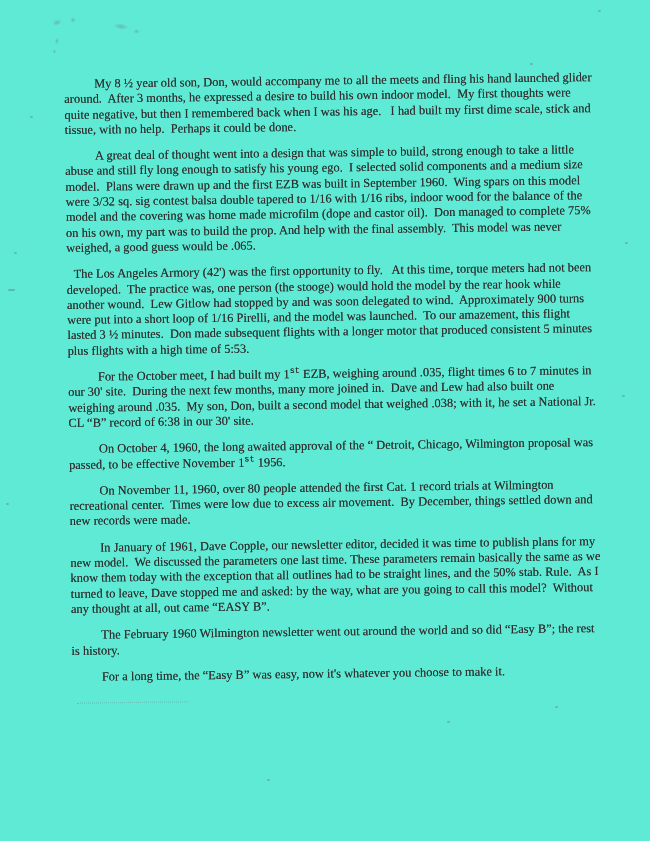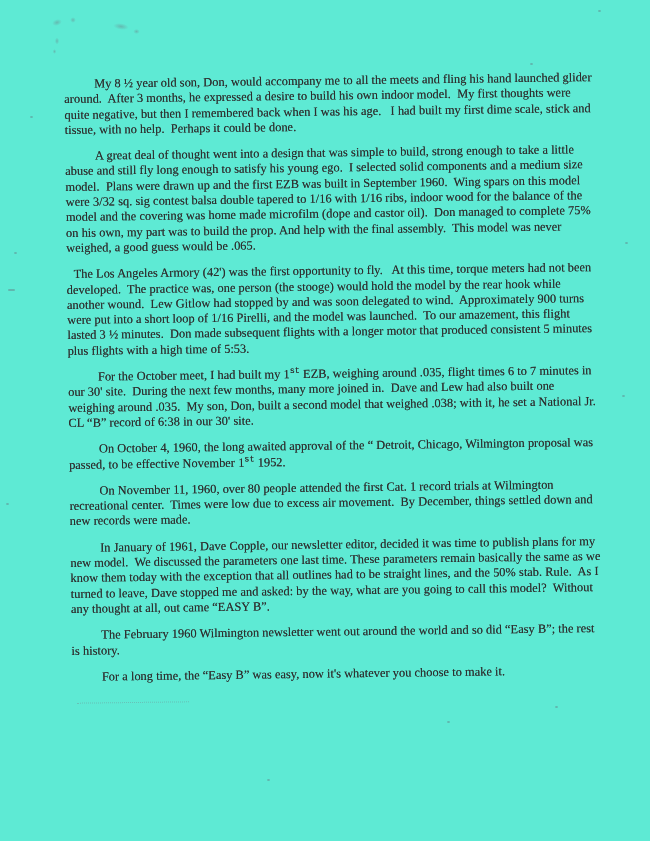--- a/index.html
+++ b/index.html
@@ -92,21 +92,21 @@
     <i class="m m4"></i>
     <i class="m m5"></i>
     <i class="m m6"></i>
   </div>
 
   <div class="content" id="doc-body">
       <p class="indent-large"><span>My 8 ½ year old son, Don, would accompany me to all the meets and fling his hand launched glider around.  After 3 months, he expressed a desire to build his own indoor model.  My first thoughts were quite negative, but then I remembered back when I was his age.   I had built my first dime scale, stick and tissue, with no help.  Perhaps it could be done.</span></p>
       <p class="indent-large"><span>A great deal of thought went into a design that was simple to build, strong enough to take a little abuse and still fly long enough to satisfy his young ego.  I selected solid components and a medium size model.  Plans were drawn up and the first EZB was built in September 1960.  Wing spars on this model were 3/32 sq. sig contest balsa double tapered to 1/16 with 1/16 ribs, indoor wood for the balance of the model and the covering was home made microfilm (dope and castor oil).  Don managed to complete 75% on his own, my part was to build the prop. And help with the final assembly.  This model was never weighed, a good guess would be .065.</span></p>
       <p class="indent-small"><span>The Los Angeles Armory (42') was the first opportunity to fly.   At this time, torque meters had not been developed.  The practice was, one person (the stooge) would hold the model by the rear hook while another wound.  Lew Gitlow had stopped by and was soon delegated to wind.  Approximately 900 turns were put into a short loop of 1/16 Pirelli, and the model was launched.  To our amazement, this flight lasted 3 ½ minutes.  Don made subsequent flights with a longer motor that produced consistent 5 minutes plus flights with a high time of 5:53.</span></p>
       <p class="indent-large"><span>For the October meet, I had built my 1</span><sup>st</sup><span> EZB, weighing around .035, flight times 6 to 7 minutes in our 30' site.  During the next few months, many more joined in.  Dave and Lew had also built one weighing around .035.  My son, Don, built a second model that weighed .038; with it, he set a National Jr. CL “B” record of 6:38 in our 30' site.</span></p>
-      <p class="indent-large"><span>On October 4, 1960, the long awaited approval of the “ Detroit, Chicago, Wilmington proposal was passed, to be effective November 1</span><sup>st</sup><span> 1952.</span></p>
+      <p class="indent-large"><span>On October 4, 1960, the long awaited approval of the “ Detroit, Chicago, Wilmington proposal was passed, to be effective November 1</span><sup>st</sup><span> 1956.</span></p>
       <p class="indent-large"><span>On November 11, 1960, over 80 people attended the first Cat. 1 record trials at Wilmington recreational center.  Times were low due to excess air movement.  By December, things settled down and new records were made.</span></p>
       <p class="indent-large"><span>In January of 1961, Dave Copple, our newsletter editor, decided it was time to publish plans for my new model.  We discussed the parameters one last time. These parameters remain basically the same as we know them today with the exception that all outlines had to be straight lines, and the 50% stab. Rule.  As I turned to leave, Dave stopped me and asked: by the way, what are you going to call this model?  Without any thought at all, out came “EASY B”.</span></p>
       <p class="indent-large"><span>The February 1960 Wilmington newsletter went out around the world and so did “Easy B”; the rest is history.</span></p>
       <p class="indent-large"><span>For a long time, the “Easy B” was easy, now it's whatever you choose to make it.</span></p>
     </div>
 
   <i class="speck" style="left:598px; top:10px;"></i>
   <i class="speck" style="left:530px; top:63px;"></i>
   <i class="speck" style="left:30px;  top:116px;"></i>
   <i class="speck" style="left:14px;  top:252px;"></i>

